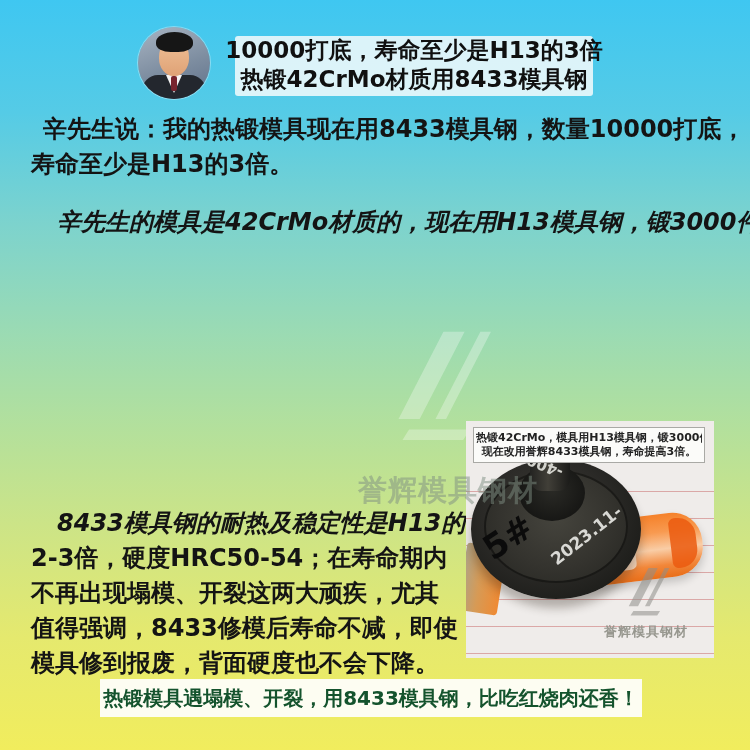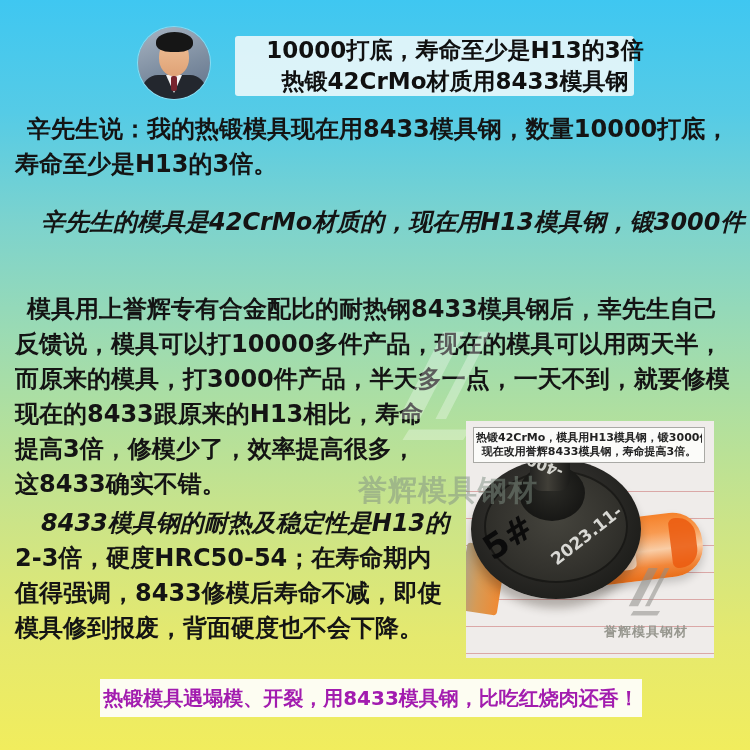--- a/index.html
+++ b/index.html
@@ -10,24 +10,24 @@
   }
   
   .avatar{position:absolute;left:138px;top:27px;width:72px;height:72px;border-radius:50%;overflow:hidden;
     background:linear-gradient(160deg,#a8b4c2 0%,#7d8da0 55%,#5f7089 100%);box-shadow:0 0 0 1px rgba(255,255,255,.35);}
   .avatar .suit{position:absolute;left:4px;top:48px;width:64px;height:28px;background:#23272e;border-radius:16px 16px 0 0;}
   .avatar .shirt{position:absolute;left:28px;top:48px;width:16px;height:18px;background:#f4f4f4;clip-path:polygon(0 0,100% 0,50% 100%);}
   .avatar .tie{position:absolute;left:33px;top:49px;width:6px;height:15px;background:#77242e;border-radius:2px;}
   .avatar .face{position:absolute;left:21px;top:12px;width:30px;height:37px;background:linear-gradient(#f0c096,#dfa276);border-radius:48%;}
   .avatar .hair{position:absolute;left:18px;top:5px;width:37px;height:20px;background:#161616;border-radius:50% 50% 40% 40%;}
   .title-box{position:absolute;left:235px;top:36px;width:358px;height:60px;background:rgba(228,246,250,.95);
-    border-radius:3px;display:flex;flex-direction:column;justify-content:space-between;align-items:center;padding-left:41px;}
+    border-radius:3px;display:flex;flex-direction:column;justify-content:flex-start;align-items:center;}
   .title-box div{font-size:23px;line-height:29px;font-weight:700;color:#101010;white-space:nowrap;}
   
-  .para{position:absolute;left:15px;color:#141414;font-weight:700;}
+  .para{position:absolute;left:31px;color:#141414;font-weight:700;}
   .para div{font-size:24px;line-height:35px;white-space:nowrap;}
   .ind12{padding-left:12px;} .ind26{padding-left:26px;font-style:italic;}
   
   .photo{position:absolute;left:466px;top:421px;width:248px;height:237px;background:#efecea;z-index:2;overflow:hidden;}
   .paper-lines{position:absolute;left:0;top:44px;right:0;bottom:0;
     background:repeating-linear-gradient(180deg,transparent 0,transparent 26px,rgba(198,100,100,.5) 26px,rgba(198,100,100,.5) 27px);}
   .caption{position:absolute;left:7px;top:6px;right:9px;background:#fbfbf9;border:1px solid #a9a9a5;
     padding:3px 2px;text-align:center;color:#222;}
   .caption div{font-size:11px;line-height:14px;font-weight:600;white-space:nowrap;overflow:hidden;}
   .orange-left{position:absolute;left:-4px;top:124px;width:40px;height:68px;transform:rotate(9deg);
@@ -55,21 +55,21 @@
   .mark-serial{left:30px;top:30px;font-size:15px;font-weight:600;color:#d3d3cd;transform:rotate(-158deg);}
   .photo-wm-logo{position:absolute;left:150px;top:138px;width:58px;height:62px;opacity:.55;}
   .photo-wm-text{position:absolute;left:138px;top:202px;font-size:13px;font-weight:700;color:#97978f;letter-spacing:1px;white-space:nowrap;}
   
   .main-wm-logo{position:absolute;left:368px;top:316px;width:135px;height:132px;opacity:.3;z-index:1;}
   .main-wm-text{position:absolute;left:358px;top:471px;font-size:29px;font-weight:700;letter-spacing:1px;
     color:rgba(125,142,130,.5);white-space:nowrap;z-index:3;}
   
   .footer{position:absolute;left:100px;top:679px;width:542px;height:38px;background:#fdfdf2;
     display:flex;align-items:center;justify-content:center;}
-  .footer div{font-size:20px;line-height:38px;font-weight:700;color:#a21caf;white-space:nowrap;}
+  .footer div{font-size:20px;line-height:38px;font-weight:700;color:#14532d;white-space:nowrap;}
 </style>
 </head>
 <body>
 
 <div class="canvas">
 
   <div class="avatar">
     <span class="suit"></span>
     <span class="shirt"></span>
     <span class="tie"></span>
@@ -84,32 +84,25 @@
 
   <div class="para" style="top:112px;">
     <div class="ind12">辛先生说：我的热锻模具现在用8433模具钢，数量10000打底，</div>
     <div>寿命至少是H13的3倍。</div>
   </div>
 
   <div class="para" style="top:205px;">
     <div class="ind26">辛先生的模具是42CrMo材质的，现在用H13模具钢，锻3000件</div>
   </div>
 
-  <div class="para" style="top:292px;">
-    <div class="ind12">模具用上誉辉专有合金配比的耐热钢8433模具钢后，幸先生自己</div>
-    <div>反馈说，模具可以打10000多件产品，现在的模具可以用两天半，</div>
-    <div>而原来的模具，打3000件产品，半天多一点，一天不到，就要修模</div>
-    <div>现在的8433跟原来的H13相比，寿命</div>
-    <div>提高3倍，修模少了，效率提高很多，</div>
-    <div>这8433确实不错。</div>
-  </div>
 
   <div class="para" style="top:506px;">
     <div class="ind26">8433模具钢的耐热及稳定性是H13的</div>
     <div>2-3倍，硬度HRC50-54；在寿命期内</div>
+    <div>不再出现塌模、开裂这两大顽疾，尤其</div>
     <div>值得强调，8433修模后寿命不减，即使</div>
     <div>模具修到报废，背面硬度也不会下降。</div>
   </div>
 
   <svg class="main-wm-logo" viewBox="0 0 100 100">
     <path d="M22 78 L56 12 L72 12 L38 78 Z" fill="#ffffff"></path>
     <path d="M50 78 L84 12 L92 12 L58 78 Z" fill="#ffffff"></path>
     <path d="M30 86 L76 86 L71 94 L25 94 Z" fill="#ffffff"></path>
   </svg>
 

